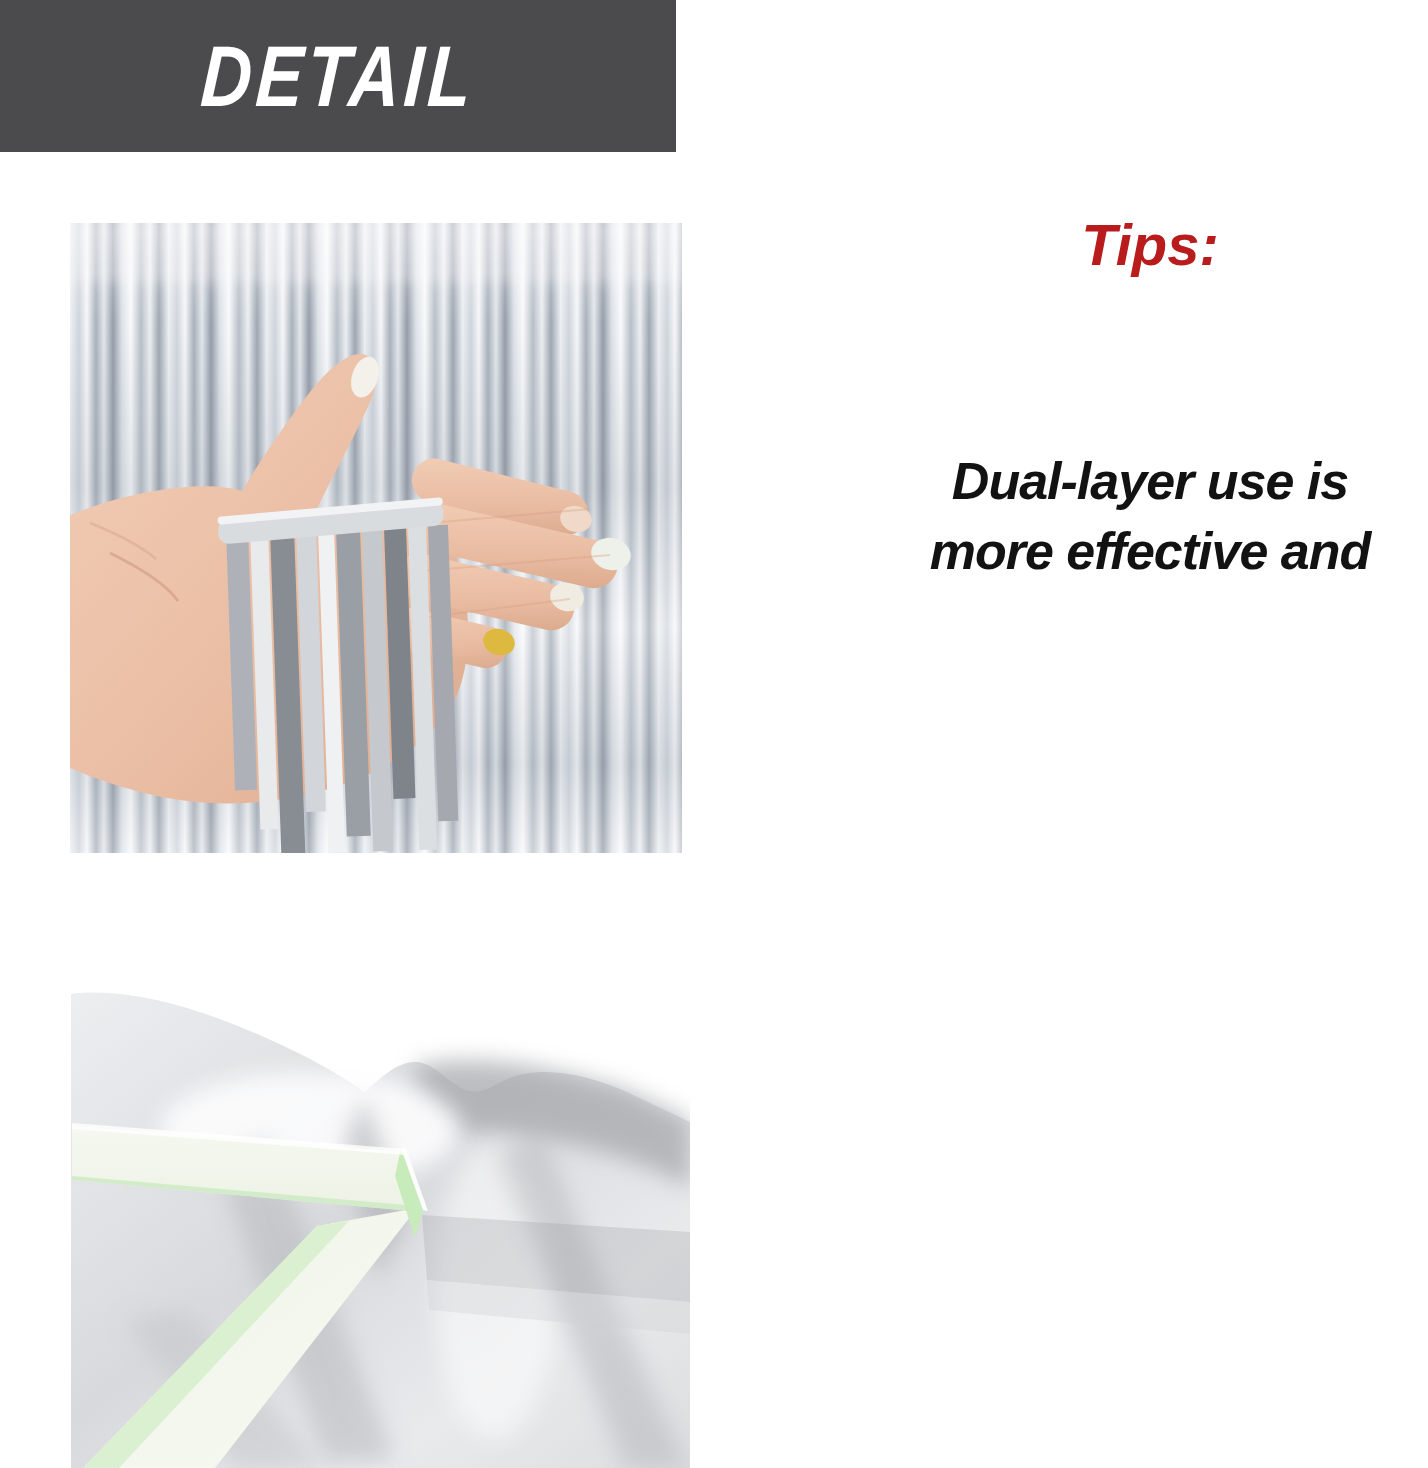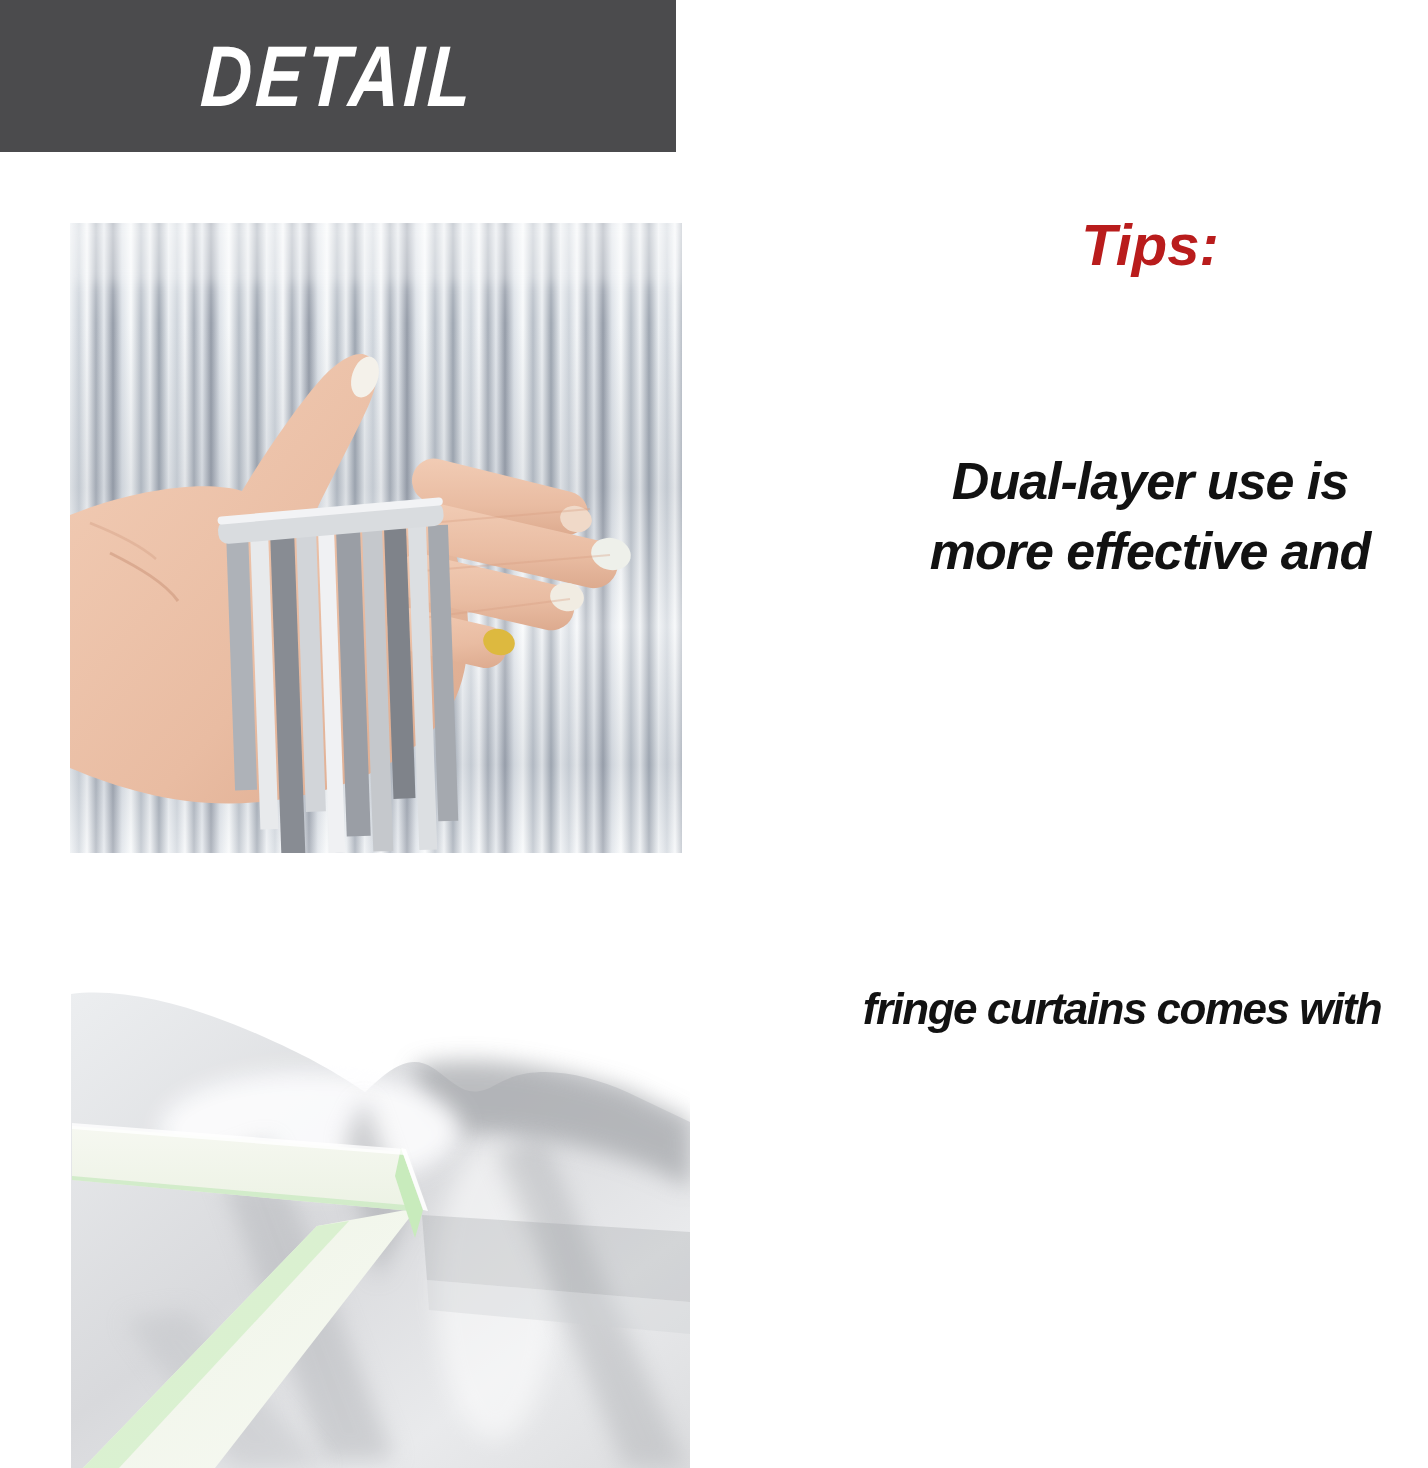--- a/index.html
+++ b/index.html
@@ -158,16 +158,15 @@
         <polygon points="7,146 340,172 357,232 7,200" fill="url(#tapeUp)"></polygon>
         <polygon points="7,196 352,226 357,232 7,200" fill="#cdeac4" opacity=".85"></polygon>
         <polygon points="336,168 358,230 350,258 330,196" fill="#c8ebbc"></polygon>
         <polygon points="336,168 341,169 363,231 358,230" fill="#ffffff" opacity=".9"></polygon>
         <polygon points="7,143 340,169 340,175 7,149" fill="#ffffff" opacity=".8"></polygon>
       </g>
     </svg>
   </div>
 
   <div class="para-lines">
-    <div>fringe curtains comes with</div>
   </div>
 
 </div>
 
 </body></html>

